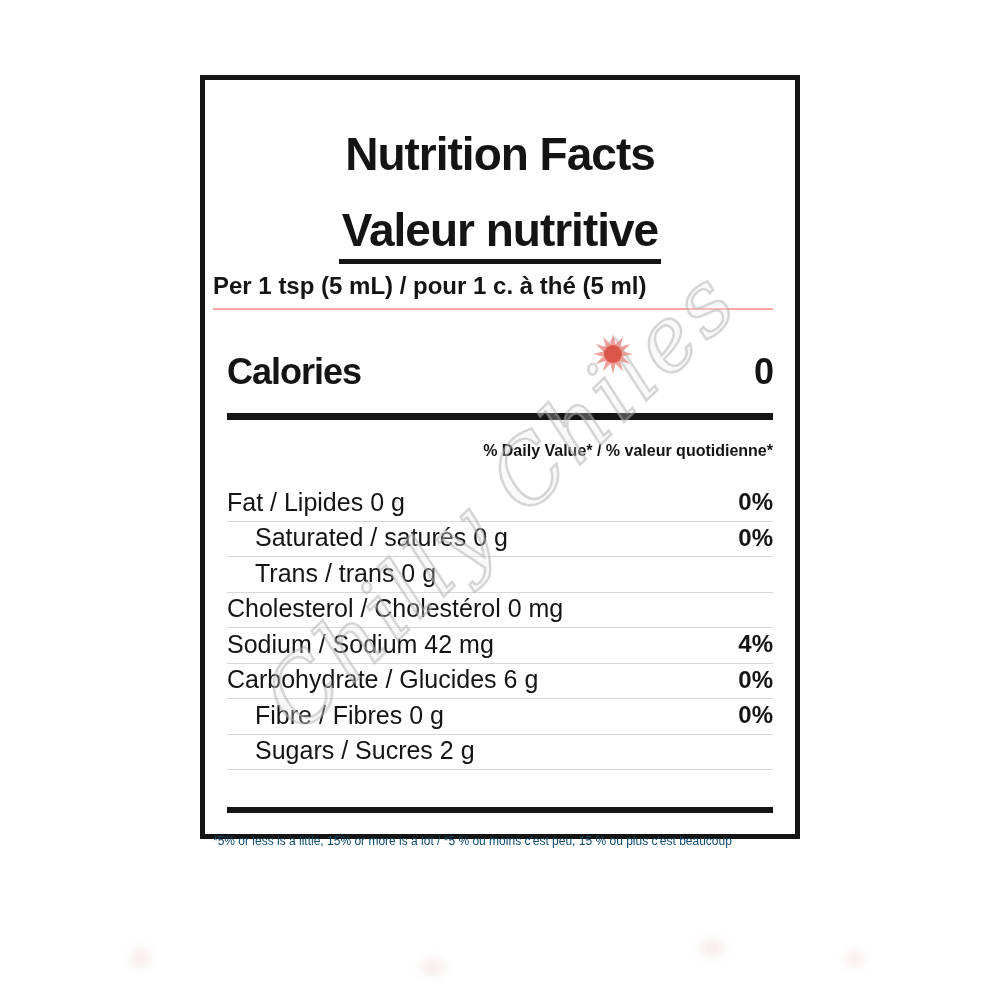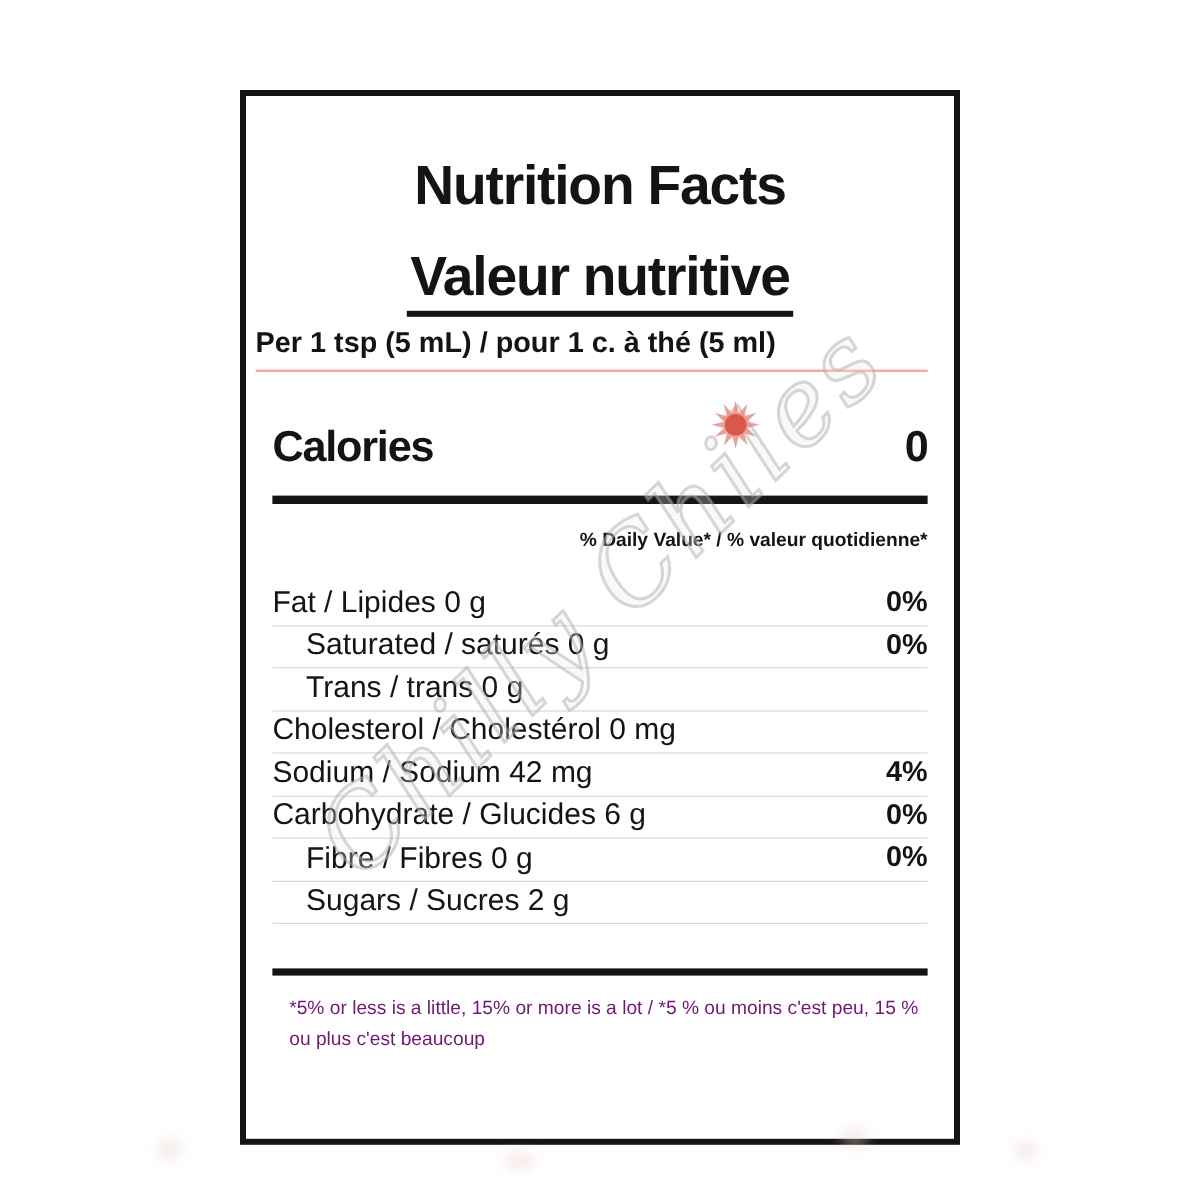--- a/index.html
+++ b/index.html
@@ -12,21 +12,21 @@
     font-family: "Liberation Sans", sans-serif;
     color: #141414;
     overflow: hidden;
   }
 
   .label-box {
     position: absolute;
     left: 200px;
     top: 75px;
     width: 600px;
-    height: 879px;
+    height: 764px;
     border: 5px solid #141414;
     background: transparent;
   }
 
   .title-wrap {
     position: absolute;
     top: 47px;
     left: 22px;
     right: 22px;
     text-align: center;
@@ -105,25 +105,25 @@
     border-bottom: 1px solid #d8d8d8;
   }
   .row.no-line { border-bottom: none; }
   .row-label { font-size: 25px; font-weight: 400; line-height: 1.1; }
   .row.indent .row-label { padding-left: 28px; }
   .row-value { font-size: 24px; font-weight: 700; line-height: 1.1; }
 
   .footnote {
     position: absolute;
     top: 748px;
-    left: 36px;
-    right: 22px;
-    font-size: 16px;
+    left: 8px;
+    right: 22px;
+    font-size: 12px;
     line-height: 26px;
-    color: #701a75;
+    color: #0c4a6e;
   }
 
   
   .watermark {
     position: absolute;
     left: 120px;
     top: 448px;
     width: 760px;
     text-align: center;
     font-family: "DejaVu Serif", serif;

